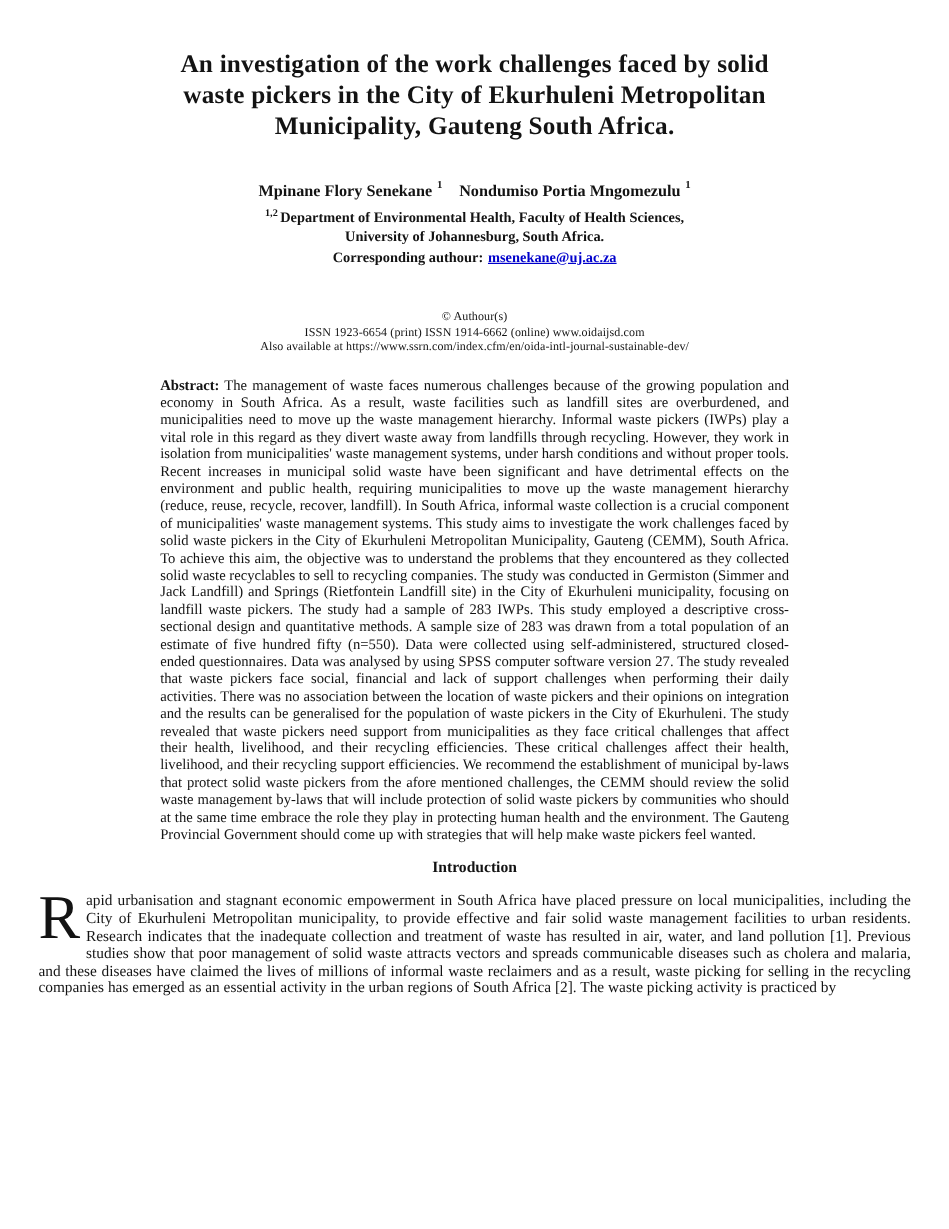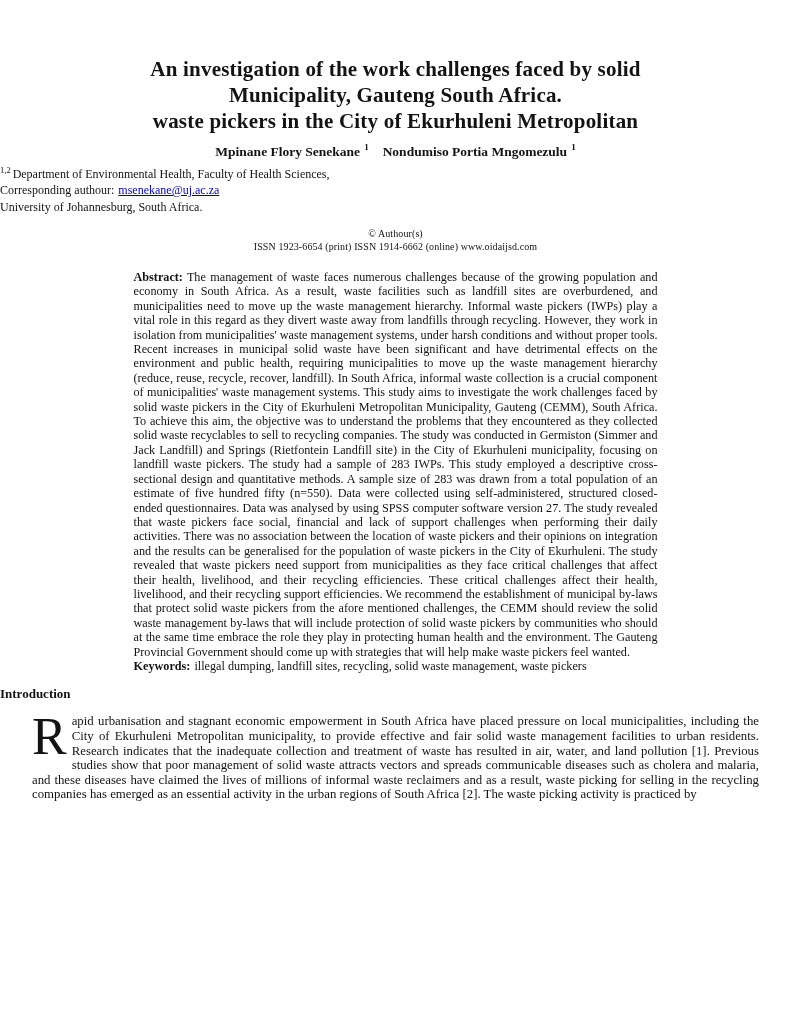--- a/index.html
+++ b/index.html
@@ -10,78 +10,80 @@
   .page {
     position: relative;
     width: 791px;
     height: 1024px;
     margin: 0 auto;
     background: #ffffff;
     color: #131313;
     font-family: "Liberation Serif", "DejaVu Serif", serif;
     overflow: hidden;
     box-sizing: border-box;
-    padding-top: 56px;
+    padding-top: 40px;
   }
   .title {
     margin: 0 auto;
     width: 640px;
     text-align: center;
     font-size: 21px;
     font-weight: bold;
     line-height: 26px;
     letter-spacing: 0.2px;
   }
   .authors {
-    margin-top: 8px;
+    margin-top: 31px;
     text-align: center;
     font-size: 13.5px;
     font-weight: bold;
   }
   .authors sup {
     font-size: 9px;
     font-weight: bold;
     margin-left: 4px;
   }
   .author + .author { margin-left: 14px; }
   .affil {
     margin-top: 2px;
+    text-align: center;
     font-size: 12px;
     line-height: 16.5px;
+    font-weight: bold;
   }
   .affil sup { font-size: 8.5px; margin-right: 2px; }
   .email-link {
     color: #0000cc;
     text-decoration: underline;
     cursor: pointer;
   }
   .corr-label { margin-right: 4px; }
   .pub-block {
-    margin-top: 13px;
+    margin-top: 37px;
     text-align: center;
     font-size: 10px;
     line-height: 12.5px;
     letter-spacing: 0.1px;
   }
   .abstract-block {
     width: 524px;
     margin: 17px auto 0 auto;
     font-size: 12.2px;
     line-height: 14.4px;
     text-align: justify;
   }
   .abstract-block p { margin: 0; }
   .inline-label {
     font-weight: bold;
     margin-right: 4px;
     margin-top: 20px;
   }
   .section-heading {
     margin: 13px 0 12px 0;
-    text-align: left;
+    text-align: center;
     font-size: 13px;
     font-weight: bold;
   }
   .intro {
     width: 727px;
     margin: 0 auto;
     font-size: 12.8px;
     line-height: 14.6px;
     text-align: justify;
   }
@@ -94,44 +96,44 @@
     font-weight: normal;
   }
 </style>
 </head>
 <body>
 
 <div class="page">
 
   <h1 class="title">
     <div>An investigation of the work challenges faced by solid</div>
+    <div>waste pickers in the City of Ekurhuleni Metropolitan</div>
     <div>Municipality, Gauteng South Africa.</div>
-    <div>waste pickers in the City of Ekurhuleni Metropolitan</div>
   </h1>
 
   <div class="authors">
     <span class="author"><span>Mpinane Flory Senekane</span><sup>1</sup></span><span class="author"><span>Nondumiso Portia Mngomezulu</span><sup>1</sup></span>
   </div>
 
   <div class="affil">
     <div><sup>1,2</sup><span>Department of Environmental Health, Faculty of Health Sciences,</span></div>
+    <div>University of Johannesburg, South Africa.</div>
     <div>
       <span class="corr-label">Corresponding authour:</span><a class="email-link">msenekane@uj.ac.za</a>
     </div>
-    <div>University of Johannesburg, South Africa.</div>
   </div>
 
   <div class="pub-block">
     <div>© Authour(s)</div>
     <div>ISSN 1923-6654 (print) ISSN 1914-6662 (online) www.oidaijsd.com</div>
+    <div>Also available at https://www.ssrn.com/index.cfm/en/oida-intl-journal-sustainable-dev/</div>
   </div>
 
   <div class="abstract-block">
     <p><span class="inline-label">Abstract:</span><span>The management of waste faces numerous challenges because of the growing population and economy in South Africa. As a result, waste facilities such as landfill sites are overburdened, and municipalities need to move up the waste management hierarchy. Informal waste pickers (IWPs) play a vital role in this regard as they divert waste away from landfills through recycling. However, they work in isolation from municipalities' waste management systems, under harsh conditions and without proper tools. Recent increases in municipal solid waste have been significant and have detrimental effects on the environment and public health, requiring municipalities to move up the waste management hierarchy (reduce, reuse, recycle, recover, landfill). In South Africa, informal waste collection is a crucial component of municipalities' waste management systems. This study aims to investigate the work challenges faced by solid waste pickers in the City of Ekurhuleni Metropolitan Municipality, Gauteng (CEMM), South Africa. To achieve this aim, the objective was to understand the problems that they encountered as they collected solid waste recyclables to sell to recycling companies. The study was conducted in Germiston (Simmer and Jack Landfill) and Springs (Rietfontein Landfill site) in the City of Ekurhuleni municipality, focusing on landfill waste pickers. The study had a sample of 283 IWPs.  This study employed a descriptive cross- sectional design and quantitative methods. A sample size of 283 was drawn from a total population of an estimate of five hundred fifty (n=550). Data were collected using self-administered, structured closed-ended questionnaires. Data was analysed by using SPSS computer software version 27. The study revealed that waste pickers face social, financial and lack of support challenges when performing their daily activities. There was no association between the location of waste pickers and their opinions on integration and the results can be generalised for the population of waste pickers in the City of Ekurhuleni. The study revealed that waste pickers need support from municipalities as they face critical challenges that affect their health, livelihood, and their recycling efficiencies. These critical challenges affect their health, livelihood, and their recycling support efficiencies. We recommend the establishment of municipal by-laws that protect solid waste pickers from the afore mentioned challenges, the CEMM should review the solid waste management by-laws that will include protection of solid waste pickers by communities who should at the same time embrace the role they play in protecting human health and the environment. The Gauteng Provincial Government should come up with strategies that will help make waste pickers feel wanted.</span></p>
-    <p><span class="inline-label">Keywords:</span><span>illegal dumping, landfill sites, recycling, solid waste management, waste pickers</span></p>
   </div>
 
   <h2 class="section-heading">Introduction</h2>
 
   <div class="intro">
     <p><span class="dropcap">R</span><span>apid urbanisation and stagnant economic empowerment in South Africa have placed pressure on local municipalities, including the City of Ekurhuleni Metropolitan  municipality, to provide effective and fair solid waste management facilities to urban residents. Research indicates that the inadequate collection and treatment of waste has resulted in air, water, and land pollution [1]. Previous studies show that poor management of solid waste attracts vectors and spreads communicable diseases such as cholera and malaria, and these diseases have claimed the lives of millions of informal  waste reclaimers and as a result, waste picking for selling in the recycling companies has emerged as an essential activity in the urban regions of South Africa [2]. The waste picking activity is practiced by</span></p>
   </div>
 
 </div>
 

